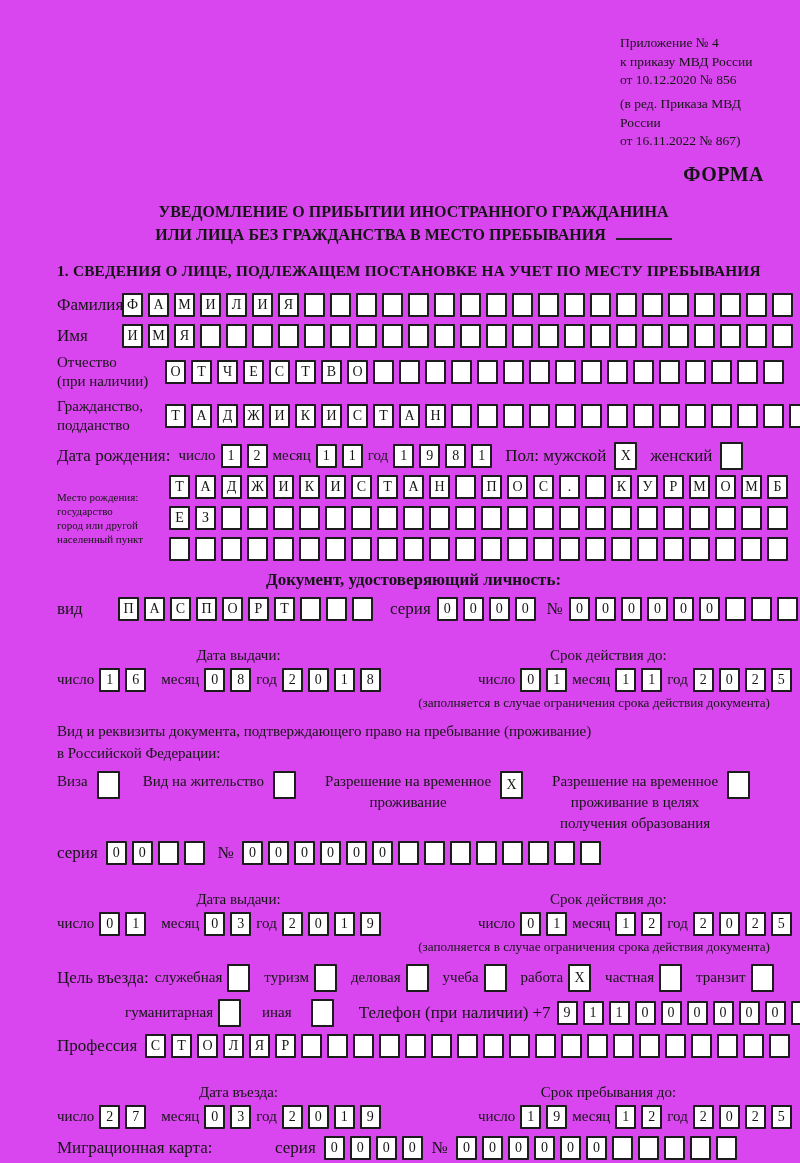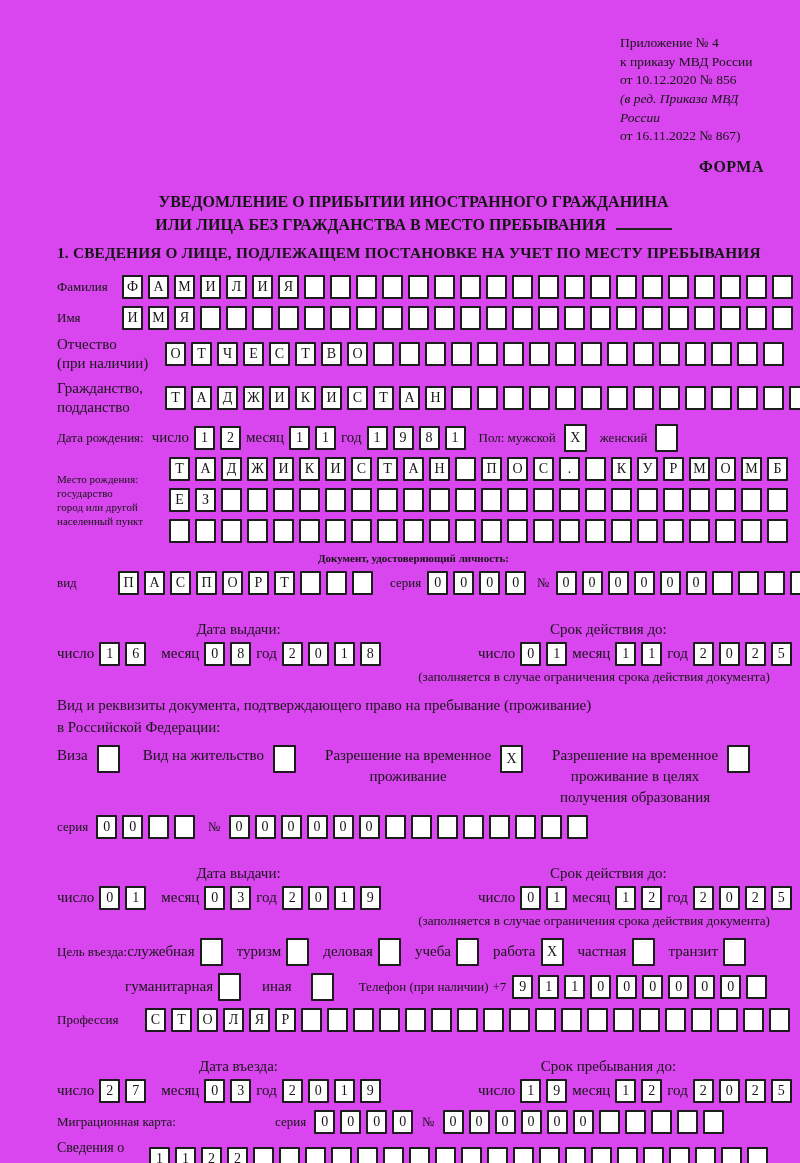--- a/index.html
+++ b/index.html
@@ -3,44 +3,44 @@
 <meta charset="utf-8">
 <style>
   html,body{margin:0;padding:0;background:#ffffff;}
   .page{
     width:800px;height:1163px;box-sizing:border-box;overflow:hidden;
     background:#d946ef;color:#151515;
     font-family:"Liberation Serif","DejaVu Serif",serif;
     padding:34px 30px 10px 57px;position:relative;
   }
   .appendix{margin-left:563px;font-size:13.5px;line-height:1.38;}
-  .appendix .gap{font-style:italic;}
-  .forma{text-align:right;font-weight:bold;font-size:16px;margin-top:12px;letter-spacing:.5px;padding-right:6px;}
+  .appendix .gap{margin-top:5px;}
+  .forma{text-align:right;font-weight:bold;font-size:20px;margin-top:12px;letter-spacing:.5px;padding-right:6px;}
   .title{text-align:center;font-weight:bold;font-size:16px;line-height:1.45;margin-top:14px;}
   .uline{display:inline-block;width:56px;border-bottom:2px solid #222;height:10px;margin-left:10px;}
-  .sec-head{font-weight:bold;font-size:15.3px;margin-top:8px;letter-spacing:.2px;white-space:nowrap;}
+  .sec-head{font-weight:bold;font-size:15.3px;margin-top:16px;letter-spacing:.2px;white-space:nowrap;}
   .frow{display:flex;align-items:center;margin-top:7px;white-space:nowrap;}
   .frow-top{display:flex;align-items:center;margin-top:5px;white-space:nowrap;}
-  .flabel{flex:none;font-size:13px;}
+  .flabel{flex:none;font-size:17px;}
   .flabel-block{flex:none;font-size:15px;line-height:1.28;}
   .w-sm{width:65px;}   
   .w-md{width:108px;}  
   .w-bp{width:112px;font-size:11px;}  
   .w-rep{width:92px;font-size:14px;}    
   .boxes{display:flex;flex:none;}
   .cell{
     flex:none;width:21px;height:24px;box-sizing:border-box;margin-right:5px;
     border:2px solid #1c1c1c;border-radius:1px;background:#fff;
     display:flex;align-items:center;justify-content:center;
     font-size:14px;line-height:1;
   }
   .cb .cell{width:23px;height:28px;}
   .stack>.boxes{margin-bottom:7px;}
   .stack>.boxes:last-child{margin-bottom:0;}
-  .center-bold{text-align:center;font-weight:bold;font-size:11px;margin-top:9px;}
+  .center-bold{text-align:center;font-weight:bold;font-size:17px;margin-top:9px;}
   .two-col{display:flex;margin-top:26px;}
   .col-l{width:363px;flex:none;}
   .col-r{flex:1;}
   .dhead{text-align:center;font-size:15px;margin-bottom:4px;}
   .dgrp{display:flex;align-items:center;white-space:nowrap;}
   .dgrp .dl{font-size:15px;margin-right:5px;}
   .dgrp .sp{width:10px;}
   .note{text-align:right;font-size:13.2px;margin-top:3px;}
   .para{font-size:15px;margin-top:9px;line-height:1.5;}
   .opts{display:flex;align-items:flex-start;margin-top:6px;}
@@ -520,21 +520,21 @@
             <span class="cell">0</span>
             <span class="cell">2</span>
             <span class="cell">5</span>
           </span>
       </div>
     </div>
   </div>
   <div class="note">(заполняется в случае ограничения срока действия документа)</div>
 
   <div class="frow" style="margin-top:9px;">
-    <span class="flabel" style="">Цель въезда:</span>
+    <span class="flabel" style="margin-right:6px;">Цель въезда:</span>
     <span class="pair">
         <span class="pl">служебная</span>
         <span class="boxes cb">
           <span class="cell"></span>
         </span>
       </span>
     <span class="pair">
         <span class="pl">туризм</span>
         <span class="boxes cb">
           <span class="cell"></span>

